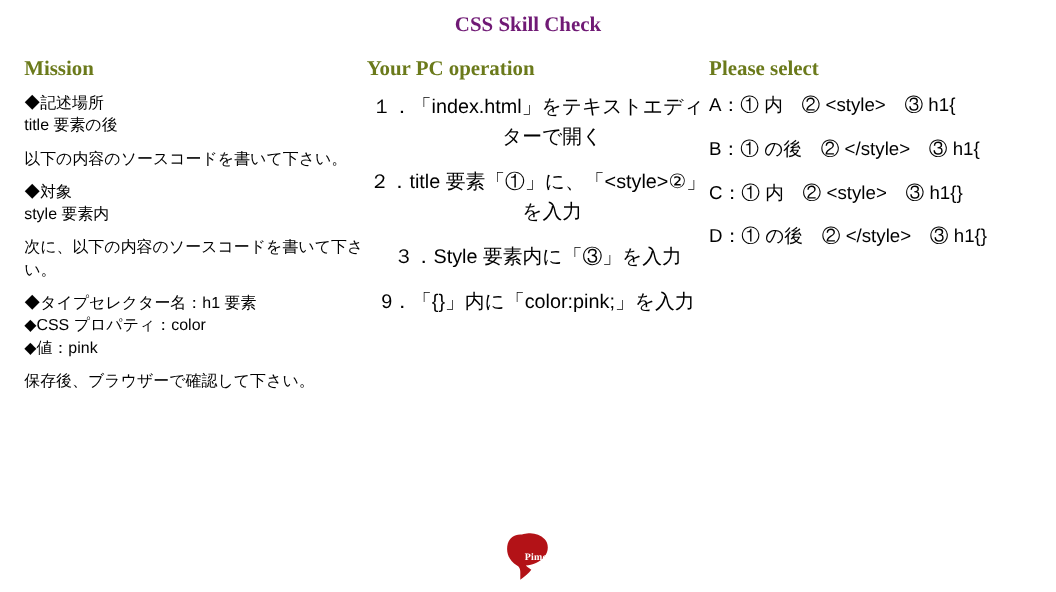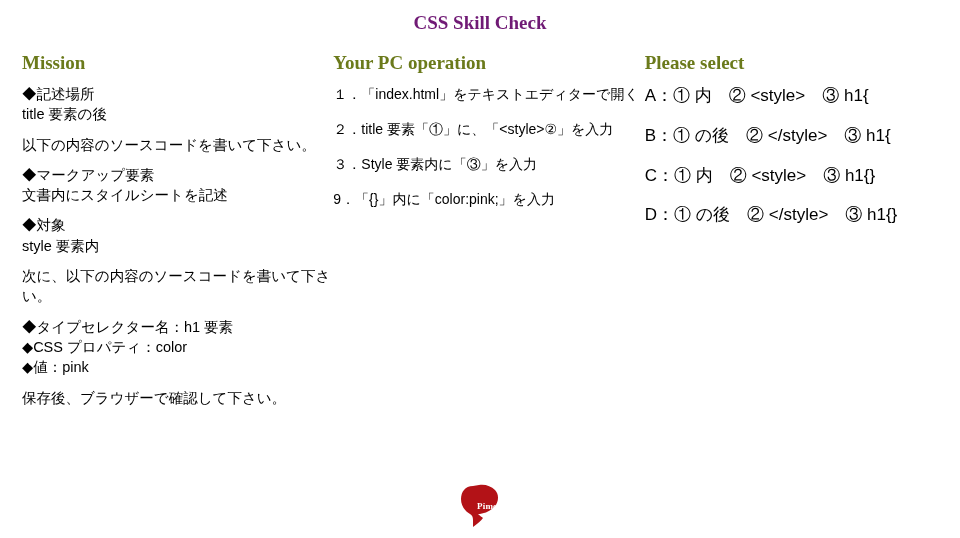--- a/index.html
+++ b/index.html
@@ -35,25 +35,26 @@
   .mission-body p {
     font-size: 14.5px;
     line-height: 1.4;
     margin-bottom: 10px;
   }
   ol.oplist {
     list-style: none;
     padding-left: 0;
   }
   ol.oplist li {
-    font-size: 14px;
+    font-size: 18px;
     line-height: 1.5;
     margin-bottom: 14px;
     padding-left: 26px;
     text-indent: -26px;
+    text-align: center;
   }
   .options p {
     font-size: 17px;
     line-height: 1.4;
     margin-bottom: 16px;
   }
   .logo {
     position: absolute;
     left: 50%;
     transform: translateX(-50%);
@@ -79,22 +80,20 @@
 <div class="title">CSS Skill Check</div>
 
 <div class="cols">
 
   <div class="col">
     <h2>Mission</h2>
     <div class="mission-body">
       <p style="white-space:pre-line">◆記述場所
 title 要素の後</p>
       <p>以下の内容のソースコードを書いて下さい。</p>
-      <p style="white-space:pre-line">◆マークアップ要素
-文書内にスタイルシートを記述</p>
       <p style="white-space:pre-line">◆対象
 style 要素内</p>
       <p>次に、以下の内容のソースコードを書いて下さい。</p>
       <p style="white-space:pre-line">◆タイプセレクター名：h1 要素
 ◆CSS プロパティ：color
 ◆値：pink</p>
       <p>保存後、ブラウザーで確認して下さい。</p>
     </div>
   </div>
 

